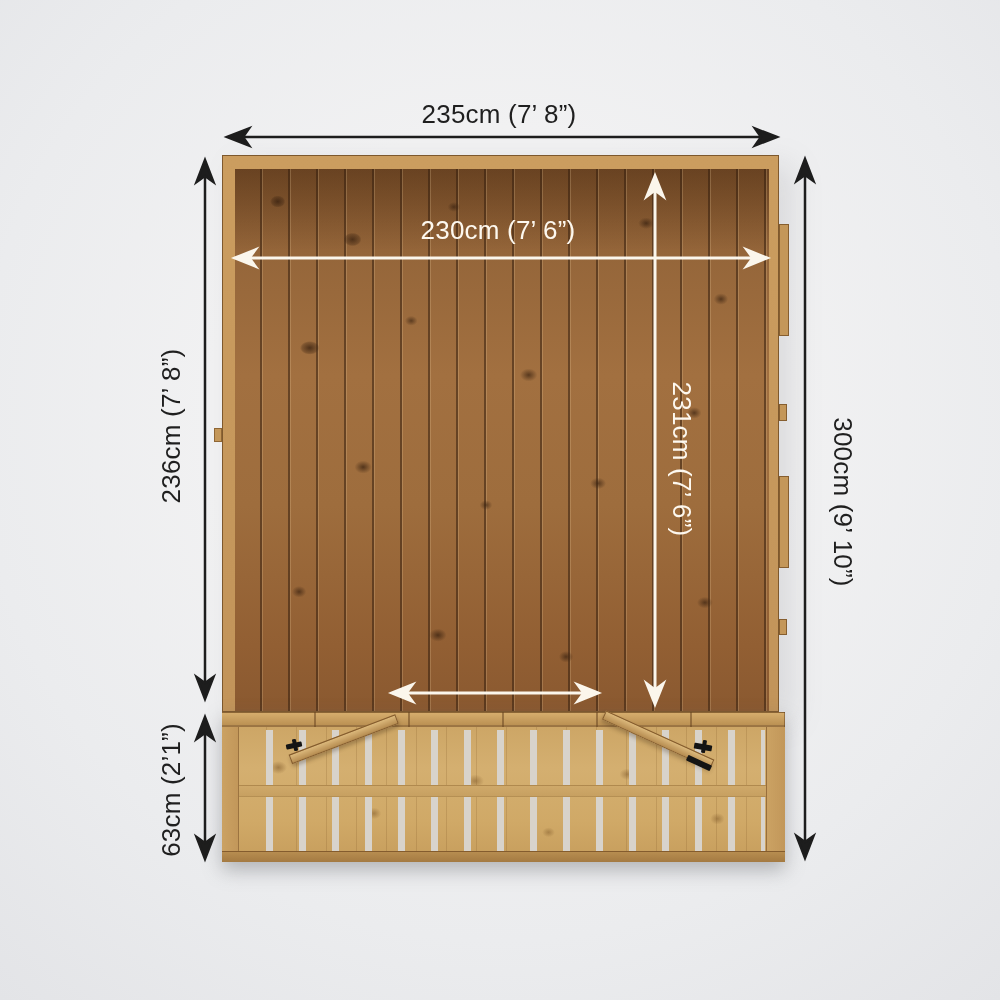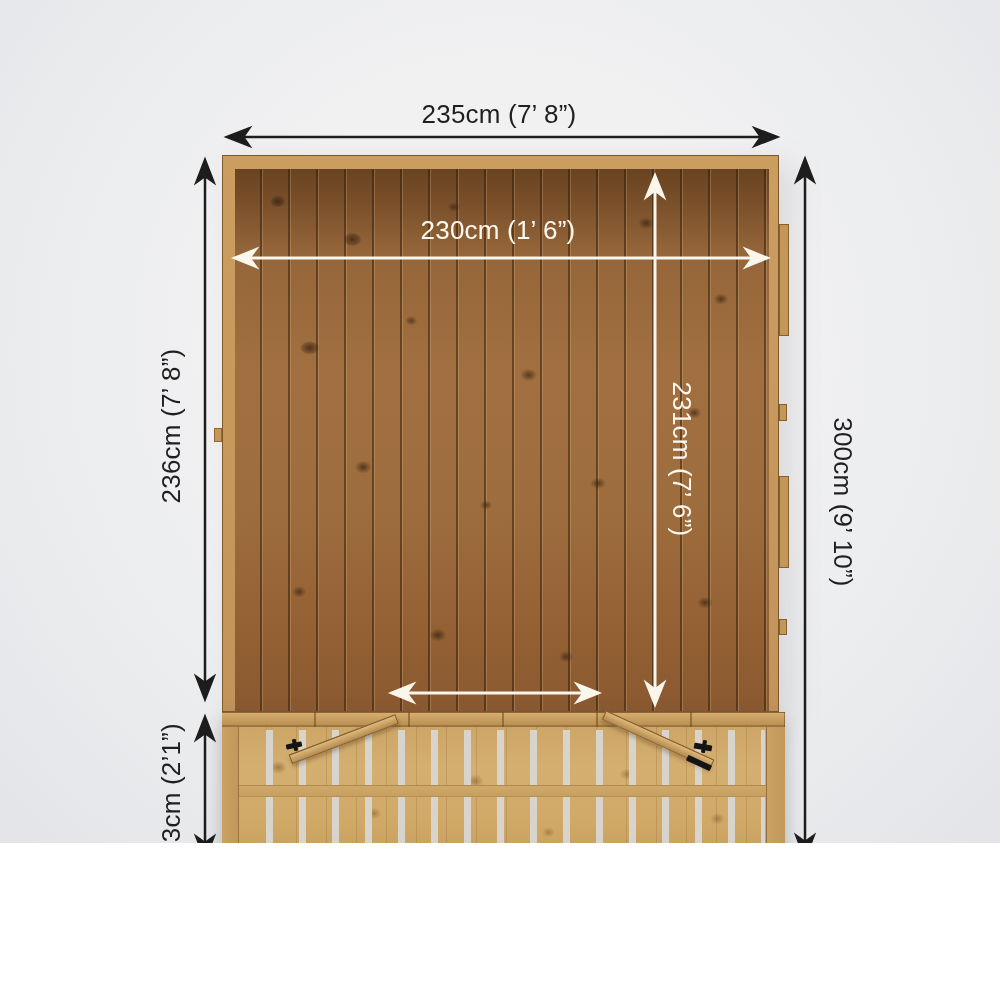--- a/index.html
+++ b/index.html
@@ -1,17 +1,17 @@
 <!DOCTYPE html>
 <html><head>
 <meta charset="utf-8">
 <style>
   html,body{margin:0;padding:0;}
   .stage{
-    position:relative;width:1000px;height:843px;overflow:hidden;
+    position:relative;width:1000px;height:1000px;overflow:hidden;
     font-family:"Liberation Sans","DejaVu Sans",sans-serif;
     background:radial-gradient(circle at 50% 42%, #f1f1f2 38%, #ebecee 68%, #e3e4e7 100%);
   }
   
   .building{
     position:absolute;left:222px;top:155px;width:557px;height:557px;
     background:linear-gradient(180deg,#cb9d5f,#c2945a);
     border:1px solid rgba(108,72,34,.8);box-sizing:border-box;
     box-shadow:14px 10px 28px rgba(120,122,128,.18);
   }
@@ -166,19 +166,19 @@
       <line x1="655" y1="190" x2="655" y2="690"></line>
       <polygon points="655,176 647,196 655,190 663,196"></polygon>
       <polygon points="655,704 647,684 655,690 663,684"></polygon>
       <line x1="406" y1="693" x2="584" y2="693"></line>
       <polygon points="392,693 412,685 406,693 412,701"></polygon>
       <polygon points="598,693 578,685 584,693 578,701"></polygon>
     </g>
   </svg>
 
   <div class="dim-label" style="left:499px;top:114px;">235cm (7’ 8”)</div>
-  <div class="dim-label white" style="left:498px;top:230px;">230cm (1’ 6”)</div>
+  <div class="dim-label white" style="left:498px;top:230px;">230cm (7’ 6”)</div>
   <div class="dim-label rot-ccw" style="left:171px;top:426px;">236cm (7’ 8”)</div>
   <div class="dim-label rot-ccw" style="left:171px;top:790px;">63cm (2’1”)</div>
   <div class="dim-label rot-cw" style="left:842px;top:502px;">300cm (9’ 10”)</div>
   <div class="dim-label white rot-cw" style="left:681px;top:459px;">231cm (7’ 6”)</div>
 
 </div>
 
 </body></html>

